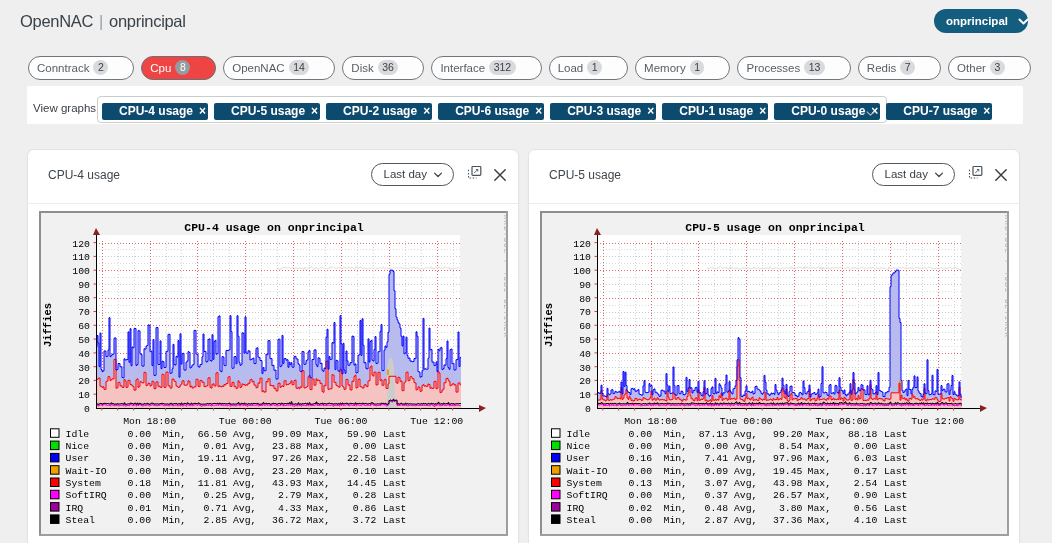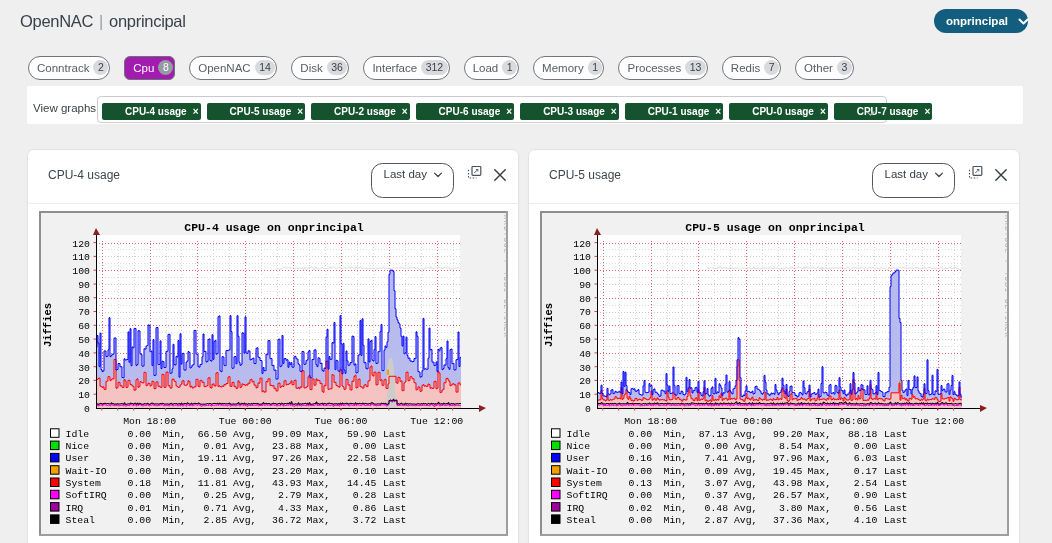--- a/index.html
+++ b/index.html
@@ -4,40 +4,40 @@
 * { margin:0; padding:0; box-sizing:border-box; }
 html,body { width:1052px; height:543px; overflow:hidden; background:#efefef;
   font-family:"Liberation Sans", sans-serif; }
 .top { position:absolute; left:20px; top:12px; font-size:16.5px; letter-spacing:-0.3px; color:#39424a; }
 .top .sep { color:#9aa0a6; padding:0 6px; font-weight:300; }
 .hostbtn { position:absolute; left:934px; top:9px; width:94px; height:24px; background:#135e7e;
   border-radius:12px; color:#fff; font-size:11.5px; font-weight:bold; line-height:24px; padding-left:12px; white-space:nowrap; }
 .hostbtn svg { vertical-align:-3px; margin-left:6px; }
 .tabs { position:absolute; left:28px; top:56px; }
 .tab { display:inline-block; height:24px; line-height:22px; border:1px solid #70767c; border-radius:12px;
-  background:#fdfdfd; color:#565e66; font-size:11.5px; padding:0 1px 0 8px; margin-right:14px; }
+  background:#fdfdfd; color:#565e66; font-size:11.5px; padding:0 25px 0 8px; margin-right:7px; }
 .tab .cnt { display:inline-block; background:#d8dadd; color:#3c4146; border-radius:8px; font-size:10.5px;
   line-height:15px; padding:0 4.5px; margin-left:4px; vertical-align:1px; }
-.tab.active { background:#a21caf; color:#fff; border-color:#6a7178;border-radius:6px; }
+.tab.active { background:#ef4444; color:#fff; border-color:#6a7178; }
 .tab.active .cnt { background:#959ba1; color:#fff; }
 .panel { position:absolute; left:27px; top:86px; width:996px; height:38px; background:#fff; border-radius:2px; }
 .vg { position:absolute; left:6px; top:16px; font-size:11.5px; color:#3c4146; }
 .msel { position:absolute; left:70px; top:10px; width:790px; height:27px; border:1px solid #ccc; border-radius:4px;
   background:#fff; padding:4px 0 0 4px; white-space:nowrap; }
 .msel .dd { position:absolute; right:10px; top:8px; }
-.tag { display:inline-block; background:#14532d; color:#fff; font-size:10px; font-weight:bold; height:17px;
-  line-height:17px; padding:0 2px 0 23px; margin-right:6px; border-radius:2px; }
+.tag { display:inline-block; background:#0c4a6e; color:#fff; font-size:12px; font-weight:bold; height:17px;
+  line-height:17px; padding:0 2px 0 17px; margin-right:6px; border-radius:2px; }
 .tag .tx { margin-left:6px; font-weight:bold; }
 .cards { position:absolute; left:27px; top:149px; width:1002px; }
 .card { position:absolute; top:0; width:492px; height:420px; background:#fff; border:1px solid #e3e3e3;
   border-radius:7px; box-shadow:0 1px 2px rgba(0,0,0,0.04); }
 .card.c2 { left:501px; }
 .chead { height:54px; border-bottom:1px solid #ececec; position:relative; }
 .ctitle { position:absolute; left:20px; top:18px; font-size:12px; color:#3f474e; }
-.range { position:absolute; right:64px; top:13px; height:35px; line-height:21px; border:1px solid #51575d; border-radius:11.5px;
+.range { position:absolute; right:64px; top:13px; height:23px; line-height:21px; border:1px solid #51575d; border-radius:11.5px;
   padding:0 10px 0 12px; font-size:11.5px; color:#3a4046; }
 .range .chev { margin-left:6px; } .range svg { vertical-align:-2px; }
 .iexp { position:absolute; right:36px; top:15px; width:15px; height:15px; }
 .ix { position:absolute; right:12px; top:17px; width:12px; height:12px; }
 .cbody { padding:7px 0 0 11px; }
 </style></head>
 <body>
 <div class="top"><b style="font-weight:400">OpenNAC</b><span class="sep">|</span>onprincipal</div>
 <div class="hostbtn">onprincipal <svg width="13" height="13" viewBox="0 0 16 16" fill="none" stroke="#fff" stroke-width="2.4" stroke-linecap="round" stroke-linejoin="round">
       <path d="M3 5.5 L8 10.5 L13 5.5"></path>

